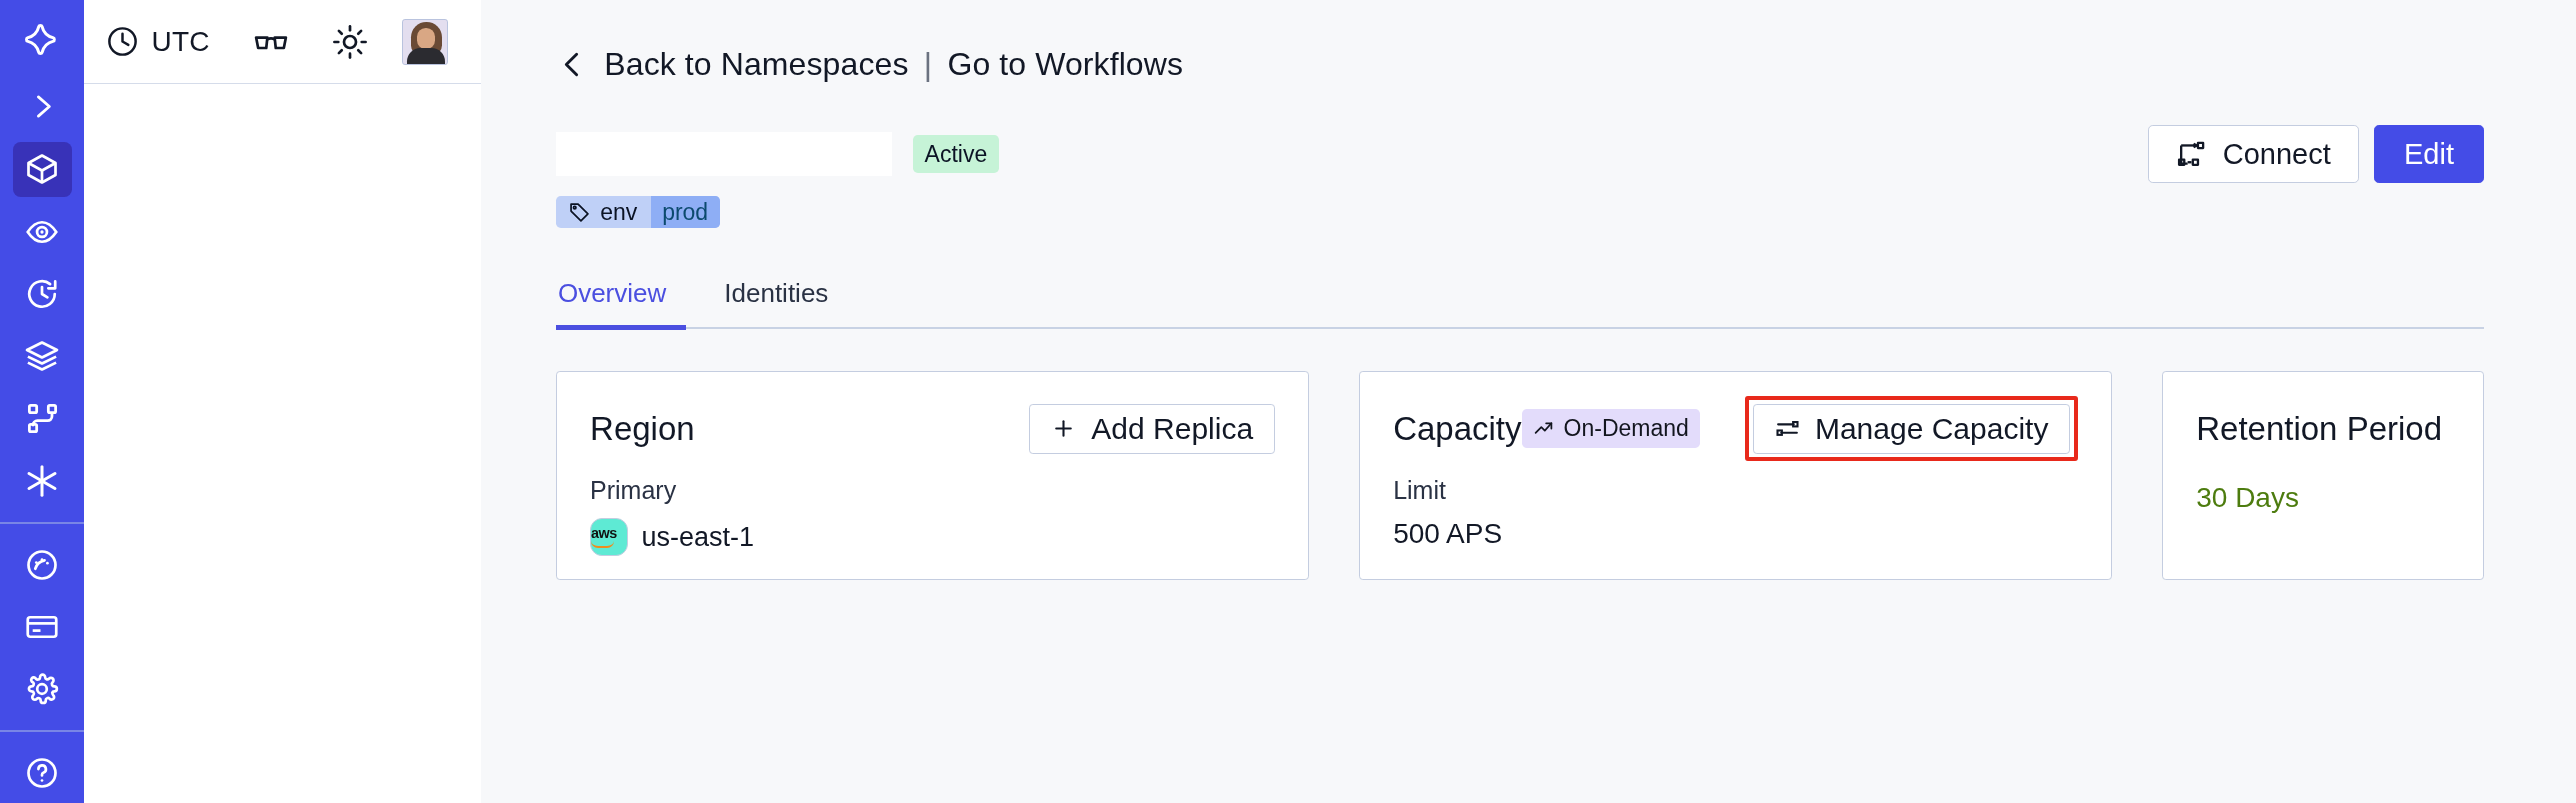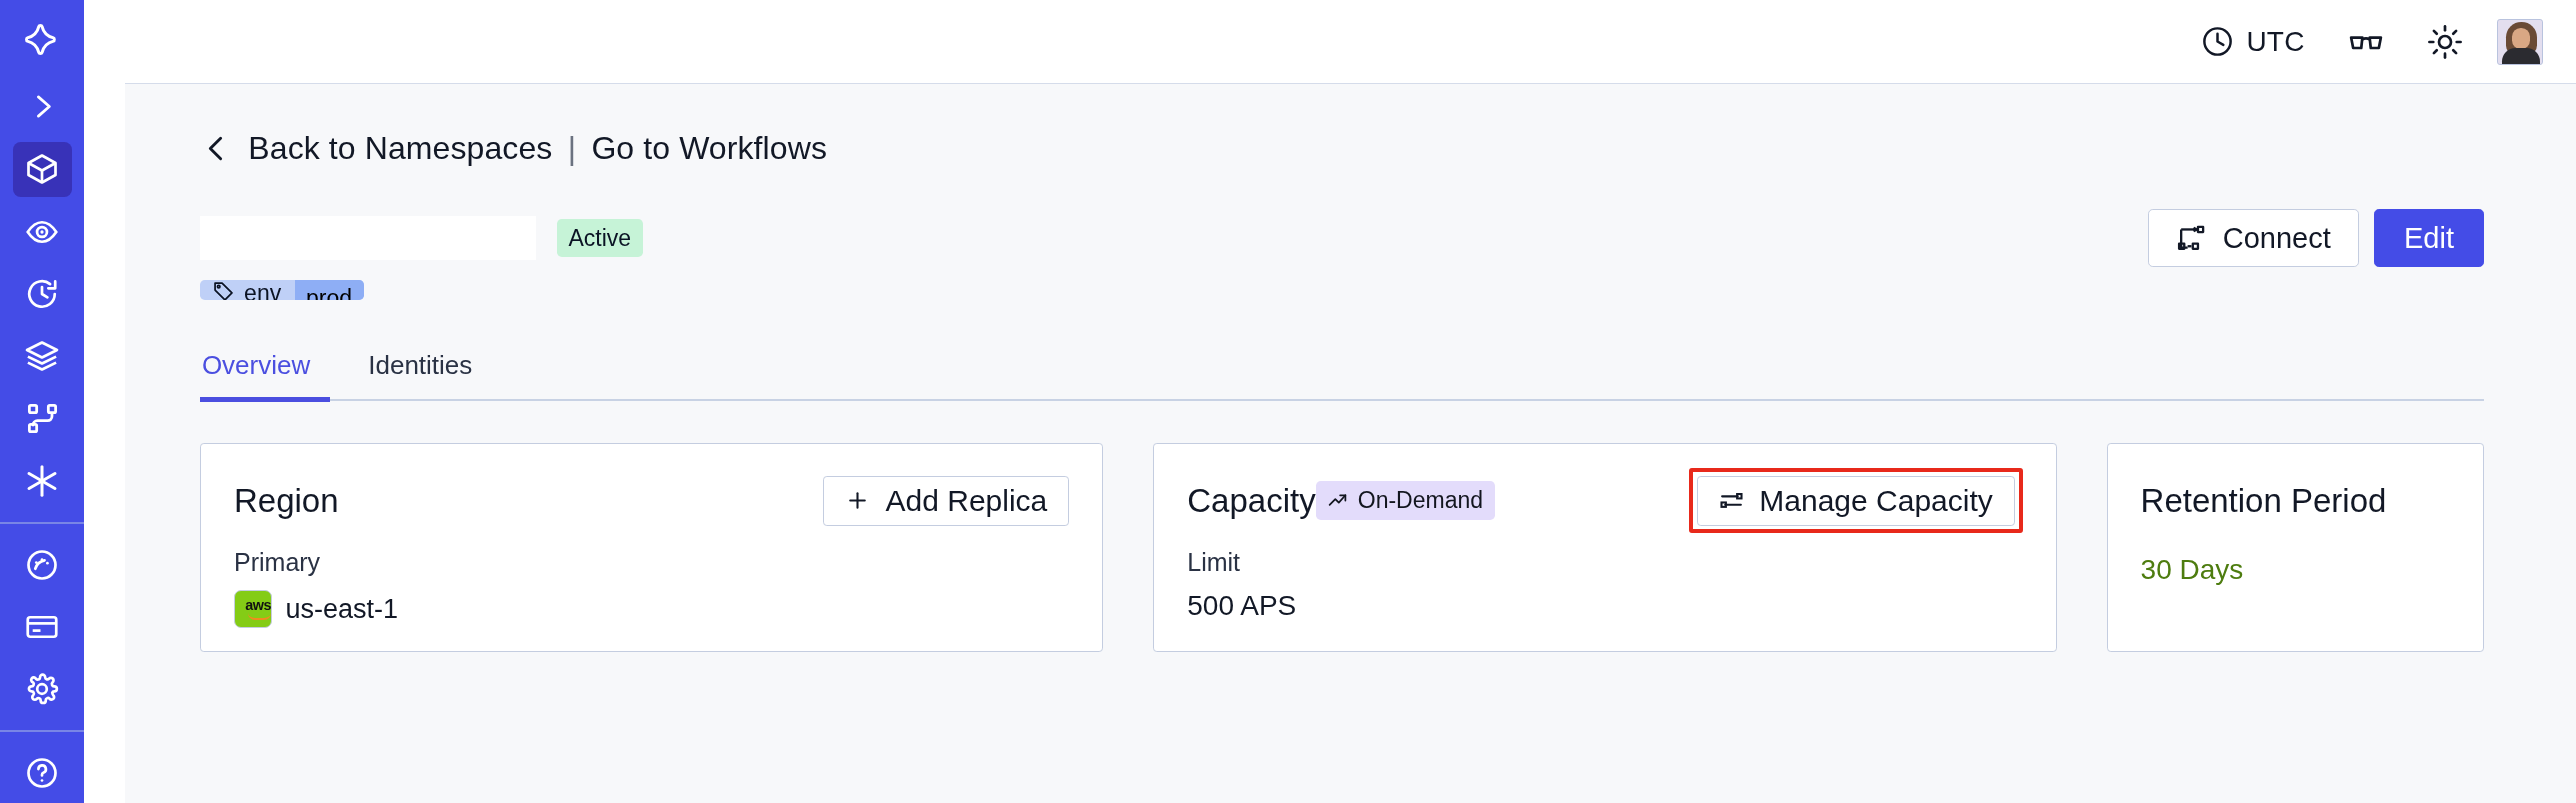--- a/index.html
+++ b/index.html
@@ -32,21 +32,21 @@
     cursor: pointer;
   }
   .side-item.active { background: #3832B8; }
   .side-divider {
     width: 84px; height: 1.9px; background: #A5B4E6; opacity: .55;
     margin: 9.6px 0;
   }
   svg.ic { display: block; }
 
   
-  .pane { flex: 1; display: flex; flex-direction: column; min-width: 0; padding-left: 41px; }
+  .pane { flex: 1; display: flex; flex-direction: row; min-width: 0; }
 
   .topbar {
     height: 84px; min-height: 84px;
     background: #ffffff;
     border-bottom: 1px solid #D5DCEA;
     display: flex; align-items: center; justify-content: flex-end;
     padding-right: 33px;
     gap: 0px;
   }
   .tb-item {
@@ -110,27 +110,27 @@
     background: #fff; border: 1.9px solid #C4CDE0; color: #121826;
     height: 58px; padding: 0 27px;
   }
   .btn-primary {
     background: #444CE7; color: #fff; border: 1.9px solid #444CE7;
     height: 58px; padding: 0 29px;
   }
 
   .tags-row { display: flex; align-items: center; margin: 13.4px 0 0 0; }
   .tag {
-    display: flex; align-items: flex-start; gap: 9.6px;
+    display: flex; align-items: center; gap: 9.6px;
     background: #BFD0F7; border-radius: 4.8px;
-    height: 20px; padding: 0 0 0 11.5px; overflow: hidden;
+    height: 32px; padding: 0 0 0 11.5px; overflow: hidden;
   }
   .tag .k { font-size: 23px; color: #0B1324; padding-right: 3.8px; }
   .tag .v {
-    font-size: 23px; color: #000000; background: #8EAEF5;
+    font-size: 23px; color: #0c4a6e; background: #8EAEF5;
     height: 36px; display: flex; align-items: center; padding: 0 11.5px;
   }
 
   .tabs {
     margin-top: 50px;
     display: flex; align-items: flex-end; gap: 0;
     border-bottom: 2.9px solid #C8D2E4;
     position: relative;
   }
   .tab {
@@ -171,23 +171,23 @@
     height: 50px; padding: 0 21px; font-size: 30px; color: #121826;
     cursor: pointer; white-space: nowrap;
   }
   .hl-wrap { border: 4.8px solid #E8291B; border-radius: 2.9px; padding: 3.8px; }
 
   .card-sub { font-size: 25px; color: #2A3244; margin-top: 23px; }
   .card-val { font-size: 27px; color: #121826; margin-top: 13.4px;
               display: flex; align-items: center; gap: 13.4px; }
   .card-val.big { font-size: 28px; }
   .aws-logo {
-    width: 38px; height: 38px; border: 1.9px solid #C4CDE0; background: #84cc16;
-    display: flex; flex-direction: column; align-items: flex-end; justify-content: center;
-    border-radius: 7px;
+    width: 38px; height: 38px; border: 1.9px solid #C4CDE0; background: #5eead4;
+    display: flex; flex-direction: column; align-items: flex-start; justify-content: center;
+    border-radius: 12px;
   }
   .aws-logo .txt { font-size: 14.4px; font-weight: bold; color: #111; line-height: 1; letter-spacing: -0.5px; }
   .aws-logo .smile {
     width: 23px; height: 6.7px; margin-top: 1px;
     border-bottom: 2.9px solid #F08C1E; border-radius: 0 0 13.4px 13.4px;
   }
   .retention-val { margin-top: 29px; font-size: 28px; color: #4d7c0f; }
 </style>
 </head>
 <body>

